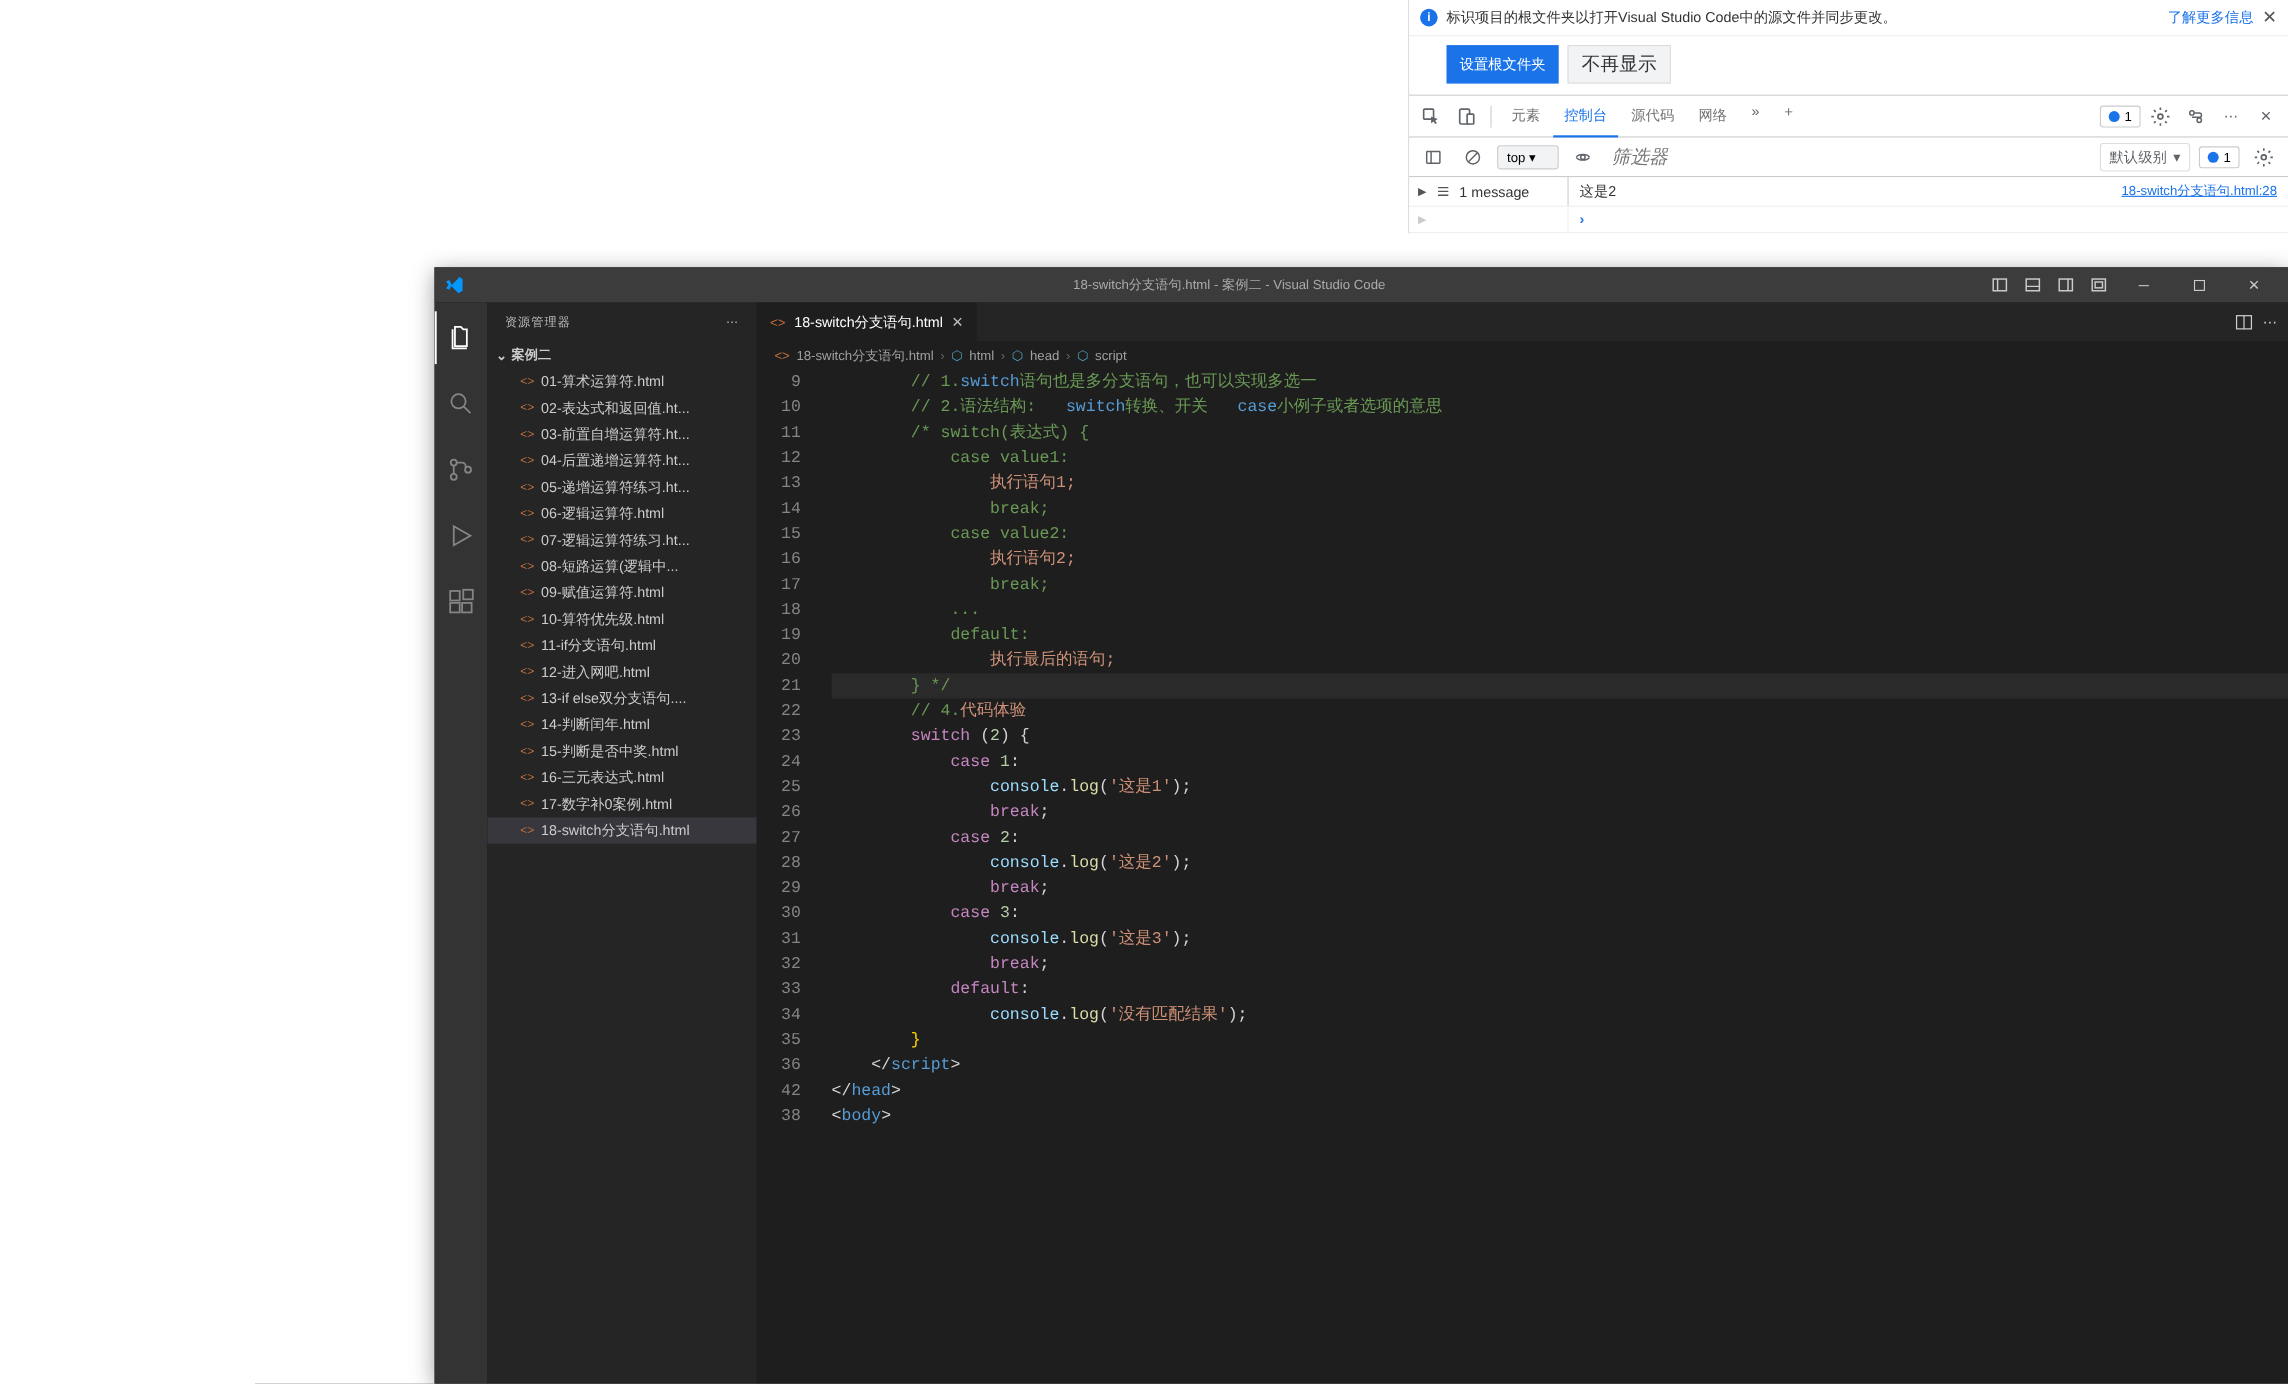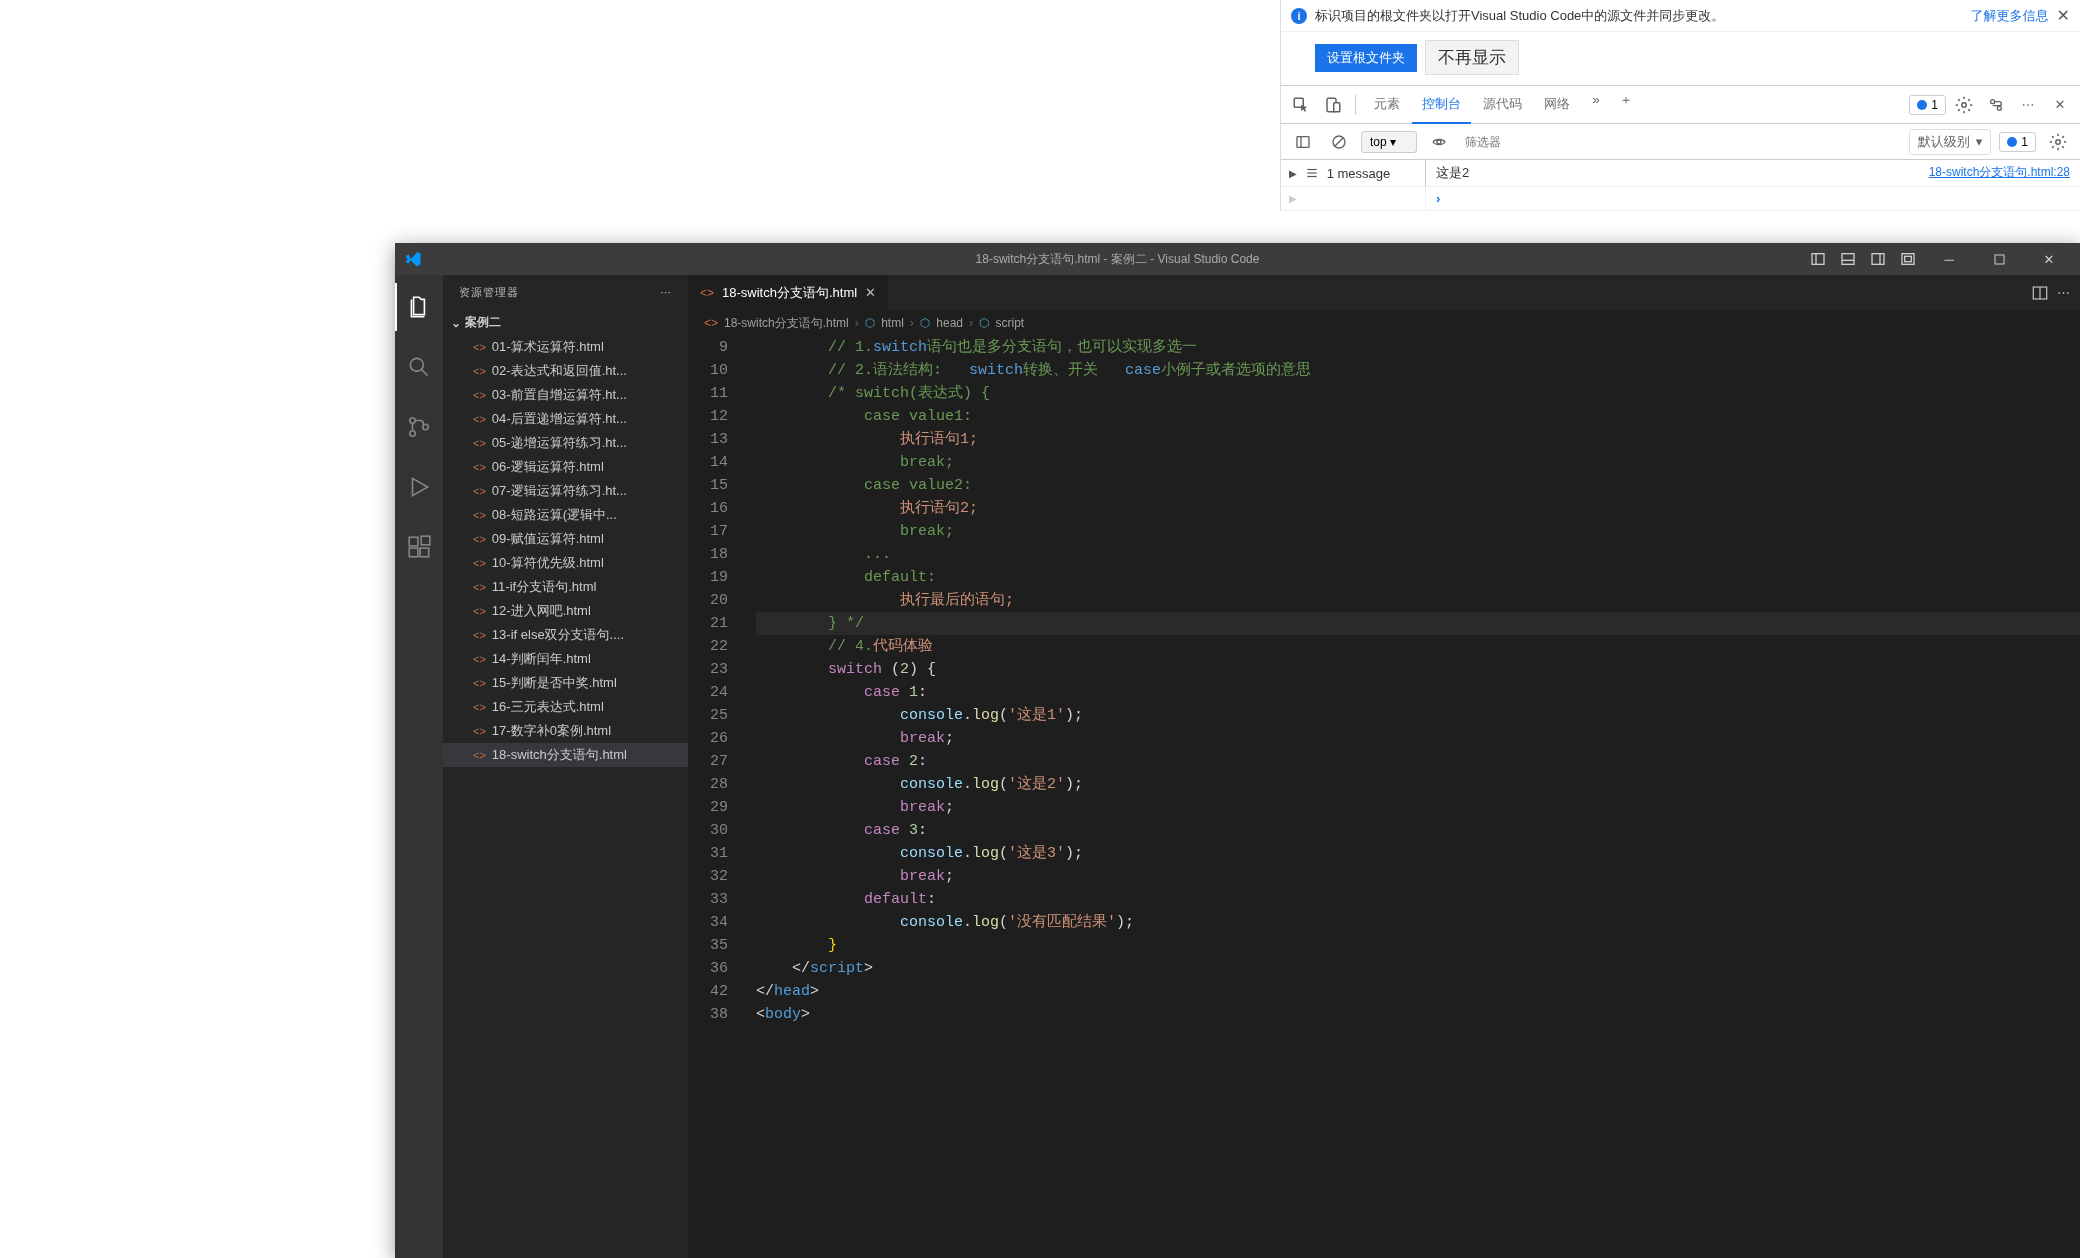--- a/index.html
+++ b/index.html
@@ -6,34 +6,34 @@
 body { font-family: "Microsoft YaHei", -apple-system, sans-serif; font-size: 13px; background: #fff; width: 2080px; height: 1258px; position: relative; overflow: hidden; }
 
 
 .devtools { position: absolute; top: 0; right: 0; width: 800px; background: #fff; border-left: 1px solid #ddd; z-index: 5; }
 .dt-notice { display: flex; align-items: center; padding: 6px 10px; gap: 8px; border-bottom: 1px solid #eee; }
 .dt-notice-icon { width: 16px; height: 16px; border-radius: 50%; background: #1a73e8; color: #fff; display: flex; align-items: center; justify-content: center; font-size: 11px; font-weight: bold; }
 .dt-notice-text { flex: 1; color: #333; font-size: 13px; }
 .dt-notice-right { display: flex; align-items: center; gap: 8px; }
 .dt-link { color: #1a73e8; cursor: pointer; font-size: 13px; }
 .dt-close-x { cursor: pointer; font-size: 16px; color: #555; }
-.dt-notice-btns { display: flex; gap: 8px; padding: 8px 24px 10px 34px; border-bottom: 1px solid #ccc; align-items: center; }
+.dt-notice-btns { display: flex; gap: 8px; padding: 8px 24px 10px 34px; border-bottom: 1px solid #ccc; }
 .dt-btn-primary { background: #1a73e8; color: #fff; border: none; padding: 5px 12px; cursor: pointer; font-size: 13px; }
 .dt-btn-secondary { background: #f1f3f4; border: 1px solid #dadce0; padding: 5px 12px; cursor: pointer; color: #333; font-size: 17px; }
 .dt-toolbar { display: flex; align-items: center; border-bottom: 1px solid #ccc; height: 38px; padding: 0 6px; gap: 4px; }
 .dt-tool-icon { width: 28px; height: 28px; display: flex; align-items: center; justify-content: center; cursor: pointer; color: #5f6368; }
 .dt-tabs { display: flex; gap: 2px; }
 .dt-tab { padding: 9px 10px; color: #737373; cursor: pointer; font-size: 13px; border-bottom: 2px solid transparent; }
 .dt-tab.active { color: #1a73e8; border-bottom-color: #1a73e8; }
 .dt-spacer { flex: 1; }
 .dt-badge { display: flex; align-items: center; gap: 4px; border: 1px solid #ccc; border-radius: 3px; padding: 2px 7px; font-size: 12px; cursor: pointer; }
 .dt-badge-dot { width: 10px; height: 10px; border-radius: 50%; background: #1a73e8; }
 .dt-filterbar { display: flex; align-items: center; border-bottom: 1px solid #ccc; height: 36px; padding: 0 8px; gap: 8px; }
 .dt-select { border: 1px solid #ccc; padding: 3px 20px 3px 8px; font-size: 12px; cursor: pointer; background: #f1f3f4; position: relative; border-radius: 3px; }
-.dt-filter-input { border: none; outline: none; flex: 1; font-size: 12px; padding: 4px; }
+.dt-filter-input { border: none; outline: none; flex: 1; font-size: 17px; padding: 4px; font-style: italic; }
 .dt-level { color: #5f6368; font-size: 13px; display: flex; align-items: center; gap: 6px; border: 1px solid #ddd; padding: 3px 8px; border-radius: 3px; }
 .dt-console-row { display: flex; border-bottom: 1px solid #eee; }
 .dt-console-left { width: 145px; border-right: 1px solid #ccc; padding: 4px 8px; display: flex; align-items: center; gap: 8px; color: #333; }
 .dt-tri { color: #555; font-size: 10px; }
 .dt-console-main { flex: 1; padding: 4px 10px; display: flex; justify-content: space-between; }
 .dt-console-msg { color: #333; }
 .dt-console-link { color: #1a73e8; text-decoration: underline; cursor: pointer; font-size: 12px; }
 .dt-prompt { padding: 4px 10px; }
 .dt-prompt-arrow { color: #1a73e8; font-weight: bold; }
 

